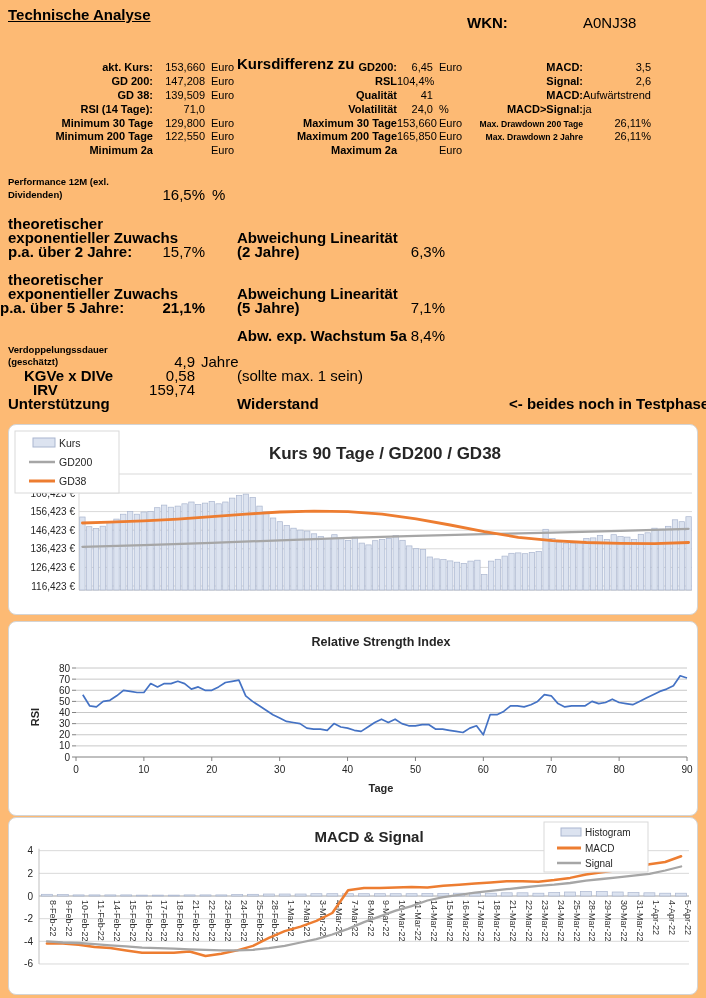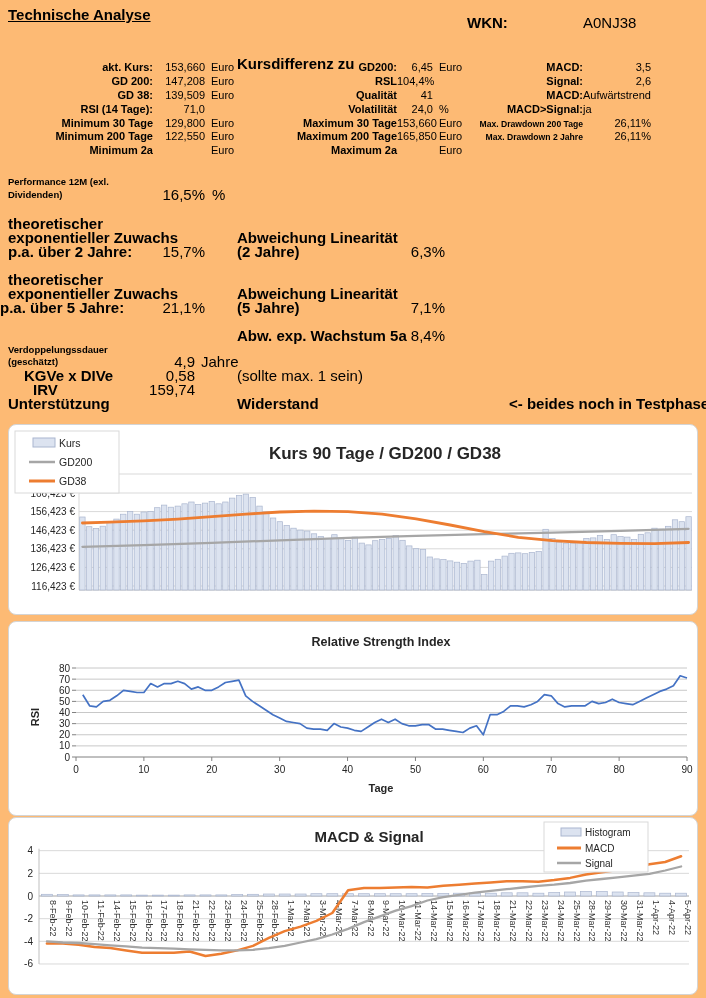--- a/index.html
+++ b/index.html
@@ -120,21 +120,21 @@
   <div class="t b" style="left:8px;top:231px;">exponentieller Zuwachs</div>
   <div class="t b" style="left:8px;top:245px;">p.a. über 2 Jahre:</div>
   <div class="t rt" style="left:100px;top:245px;width:105px;">15,7%</div>
   <div class="t b" style="left:237px;top:231px;">Abweichung Linearität</div>
   <div class="t b" style="left:237px;top:245px;">(2 Jahre)</div>
   <div class="t rt" style="left:340px;top:245px;width:105px;">6,3%</div>
 
   <div class="t b" style="left:8px;top:273px;">theoretischer</div>
   <div class="t b" style="left:8px;top:287px;">exponentieller Zuwachs</div>
   <div class="t b" style="left:0;top:301px;">p.a. über 5 Jahre:</div>
-  <div class="t rt" style="left:100px;top:301px;width:105px;">21,1%</div>
+  <div class="t rt" style="left:100px;top:301px;width:105px;font-weight:bold;">21,1%</div>
   <div class="t b" style="left:237px;top:287px;">Abweichung Linearität</div>
   <div class="t b" style="left:237px;top:301px;">(5 Jahre)</div>
   <div class="t rt" style="left:340px;top:301px;width:105px;">7,1%</div>
 
   <div class="t b" style="left:237px;top:329px;">Abw. exp. Wachstum 5a</div>
   <div class="t rt" style="left:340px;top:329px;width:105px;">8,4%</div>
 
   <div class="t sm" style="left:8px;top:343px;">Verdoppelungssdauer</div>
   <div class="t sm" style="left:8px;top:355px;">(geschätzt)</div>
   <div class="t rt" style="left:90px;top:355px;width:105px;">4,9</div>

